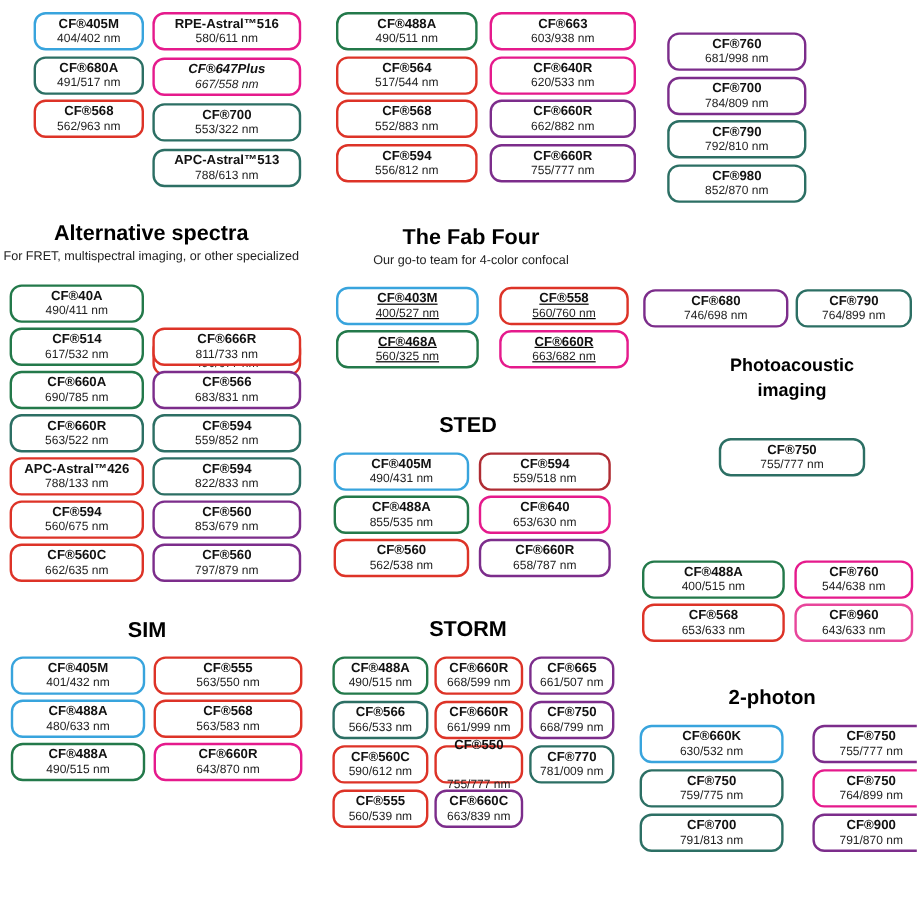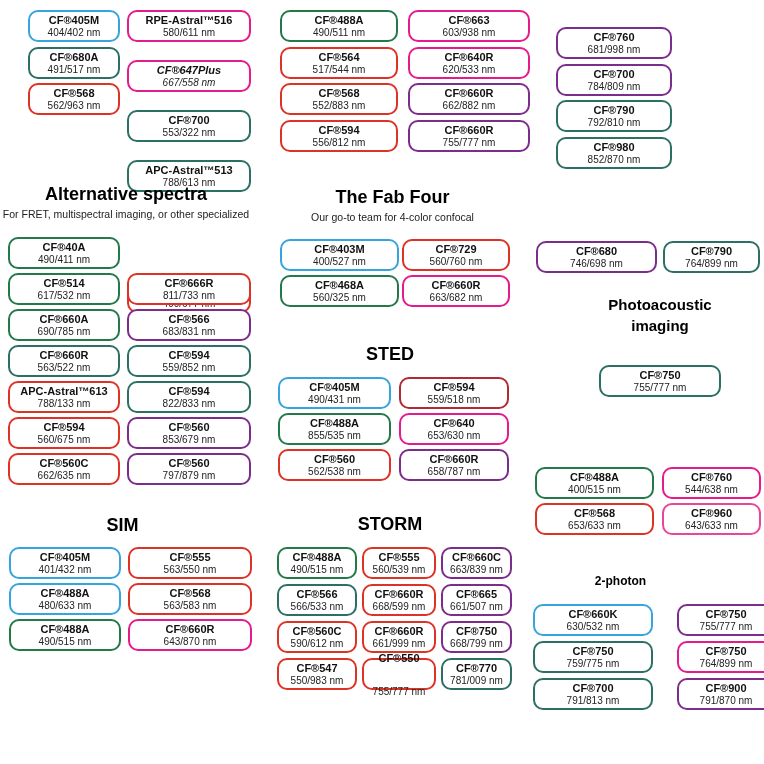--- a/index.html
+++ b/index.html
@@ -12,47 +12,47 @@
     box-sizing:border-box;height:32px;background:#fff;
     border:2px solid #333;border-radius:10px;
     display:flex;flex-direction:column;align-items:center;justify-content:center;
     padding-top:1px;
   }
   .pill-name{font-size:11px;font-weight:bold;color:#111;line-height:13px;white-space:nowrap;}
   .pill-range{font-size:10px;color:#222;line-height:12px;white-space:nowrap;}
   .grid{position:absolute;display:grid;grid-auto-flow:column;}
   
   .g-top1{left:28px;top:10px;grid-template-columns:92px;grid-template-rows:repeat(3,32px);row-gap:4.5px;}
-  .g-top2{left:127px;top:10px;grid-template-columns:124px;grid-template-rows:repeat(4,32px);row-gap:18px;}
+  .g-top2{left:127px;top:10px;grid-template-columns:124px;grid-template-rows:repeat(4,32px);row-gap:6px;}
   .g-top3{left:280px;top:10px;grid-template-columns:118px;grid-template-rows:repeat(4,32px);row-gap:4.5px;}
   .g-top4{left:408px;top:10px;grid-template-columns:122px;grid-template-rows:repeat(4,32px);row-gap:4.5px;}
   .g-top5{left:556px;top:27px;grid-template-columns:116px;grid-template-rows:repeat(4,32px);row-gap:4.5px;}
   
   .g-alt{left:8px;top:237px;grid-template-columns:112px 124px;grid-template-rows:repeat(7,32px);gap:4px 7px;}
-  .g-fab{left:280px;top:239px;grid-template-columns:119px 108px;grid-template-rows:repeat(2,32px);gap:4px 3px;}
+  .g-fab{left:280px;top:239px;grid-template-columns:119px 108px;grid-template-rows:repeat(2,32px);gap:4px 17px;text-decoration:underline;}
   .g-mid{left:536px;top:241px;grid-template-columns:121px 97px;grid-template-rows:32px;column-gap:6px;}
   .g-photo{left:599px;top:365px;grid-template-columns:122px;grid-template-rows:32px;}
   .g-sted{left:278px;top:377px;grid-template-columns:113px 110px;grid-template-rows:repeat(3,32px);gap:4px 8px;}
   .g-tirf{left:535px;top:467px;grid-template-columns:119px 99px;grid-template-rows:repeat(2,32px);gap:4px 8px;}
   .g-sim{left:9px;top:547px;grid-template-columns:112px 124px;grid-template-rows:repeat(3,32px);gap:4px 7px;}
   .g-storm{left:277px;top:547px;grid-template-columns:80px 74px 71px;grid-template-rows:repeat(4,32px);gap:5px 5px;}
   .g-2p{left:533px;top:604px;grid-template-columns:120px 98px;grid-template-rows:repeat(3,32px);gap:5px 24px;}
   
   .sec-title{position:absolute;text-align:center;font-weight:bold;color:#000;font-size:18px;line-height:21px;}
   .sub{position:absolute;text-align:center;font-size:10.5px;color:#222;line-height:13px;}
   .t-alt{left:0;top:184px;width:252px;}
   .s-alt{left:0;top:208px;width:252px;}
   .t-fab{left:270px;top:187px;width:245px;}
   .s-fab{left:270px;top:211px;width:245px;}
   .t-photo{left:580px;top:294px;width:160px;font-size:15px;line-height:21px;}
   .t-sted{left:300px;top:344px;width:180px;}
   .t-tirf{left:570px;top:434px;width:170px;}
   .t-sim{left:30px;top:515px;width:185px;}
   .t-storm{left:300px;top:514px;width:180px;}
-  .t-2p{left:533px;top:571px;width:175px;font-size:12px;}
+  .t-2p{left:556px;top:571px;width:175px;font-size:17px;}
 </style>
 </head>
 <body>
 
 <div class="canvas">
 
   <div class="grid g-top1">
       <div class="pill" style="border-color: rgb(56, 164, 221);">
         <div class="pill-name">CF®405M</div>
         <div class="pill-range">404/402 nm</div>
@@ -152,21 +152,21 @@
       </div>
       <div class="pill" style="border-color: rgb(35, 121, 74);">
         <div class="pill-name">CF®660A</div>
         <div class="pill-range">690/785 nm</div>
       </div>
       <div class="pill" style="border-color: rgb(44, 111, 100);">
         <div class="pill-name">CF®660R</div>
         <div class="pill-range">563/522 nm</div>
       </div>
       <div class="pill" style="border-color: rgb(221, 51, 39);">
-        <div class="pill-name">APC-Astral™613</div>
+        <div class="pill-name">APC-Astral™426</div>
         <div class="pill-range">788/133 nm</div>
       </div>
       <div class="pill" style="border-color: rgb(221, 51, 39);">
         <div class="pill-name">CF®594</div>
         <div class="pill-range">560/675 nm</div>
       </div>
       <div class="pill" style="border-color: rgb(221, 51, 39);">
         <div class="pill-name">CF®560C</div>
         <div class="pill-range">662/635 nm</div>
       </div>
@@ -205,21 +205,21 @@
   <div class="grid g-fab">
       <div class="pill" style="border-color: rgb(56, 164, 221);">
         <div class="pill-name">CF®403M</div>
         <div class="pill-range">400/527 nm</div>
       </div>
       <div class="pill" style="border-color: rgb(35, 121, 74);">
         <div class="pill-name">CF®468A</div>
         <div class="pill-range">560/325 nm</div>
       </div>
       <div class="pill" style="border-color: rgb(221, 51, 39);">
-        <div class="pill-name">CF®729</div>
+        <div class="pill-name">CF®558</div>
         <div class="pill-range">560/760 nm</div>
       </div>
       <div class="pill" style="border-color: rgb(229, 26, 140);">
         <div class="pill-name">CF®660R</div>
         <div class="pill-range">663/682 nm</div>
       </div>
     </div>
 
   <div class="grid g-mid">
       <div class="pill" style="border-color: rgb(124, 45, 139);">
@@ -323,24 +323,20 @@
       </div>
       <div class="pill" style="border-color: rgb(44, 111, 100);">
         <div class="pill-name">CF®566</div>
         <div class="pill-range">566/533 nm</div>
       </div>
       <div class="pill" style="border-color: rgb(221, 51, 39);">
         <div class="pill-name">CF®560C</div>
         <div class="pill-range">590/612 nm</div>
       </div>
       <div class="pill" style="border-color: rgb(221, 51, 39);">
-        <div class="pill-name">CF®547</div>
-        <div class="pill-range">550/983 nm</div>
-      </div>
-      <div class="pill" style="border-color: rgb(221, 51, 39);">
         <div class="pill-name">CF®555</div>
         <div class="pill-range">560/539 nm</div>
       </div>
       <div class="pill" style="border-color: rgb(221, 51, 39);">
         <div class="pill-name">CF®660R</div>
         <div class="pill-range">668/599 nm</div>
       </div>
       <div class="pill" style="border-color: rgb(221, 51, 39);">
         <div class="pill-name">CF®660R</div>
         <div class="pill-range">661/999 nm</div>

